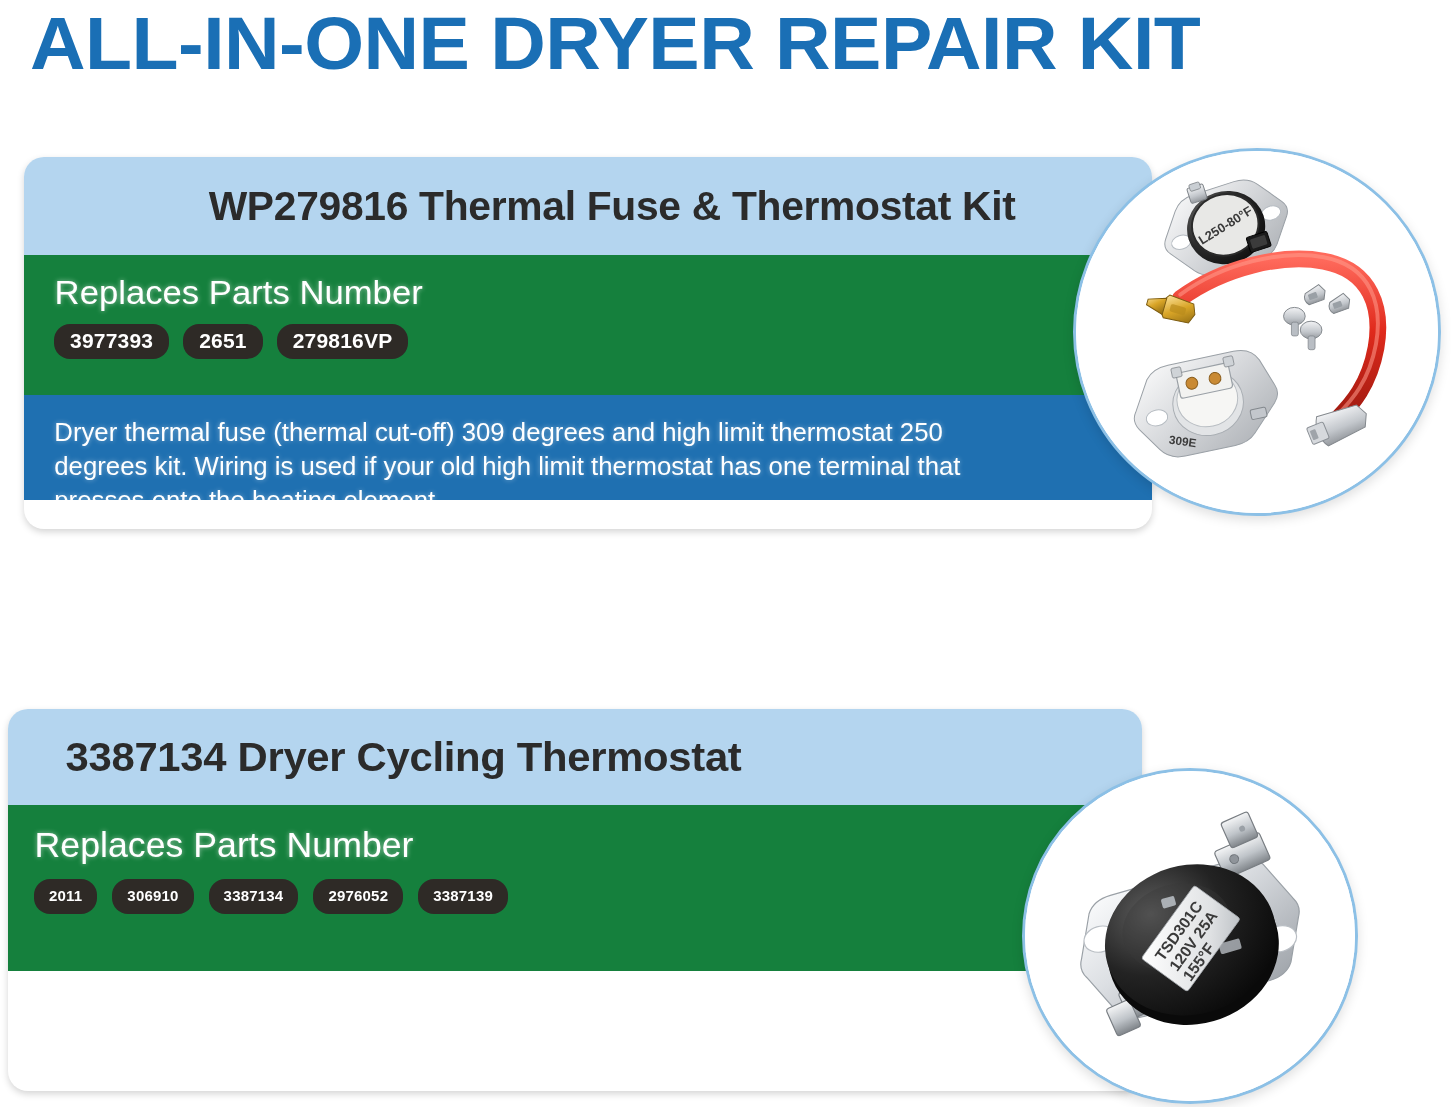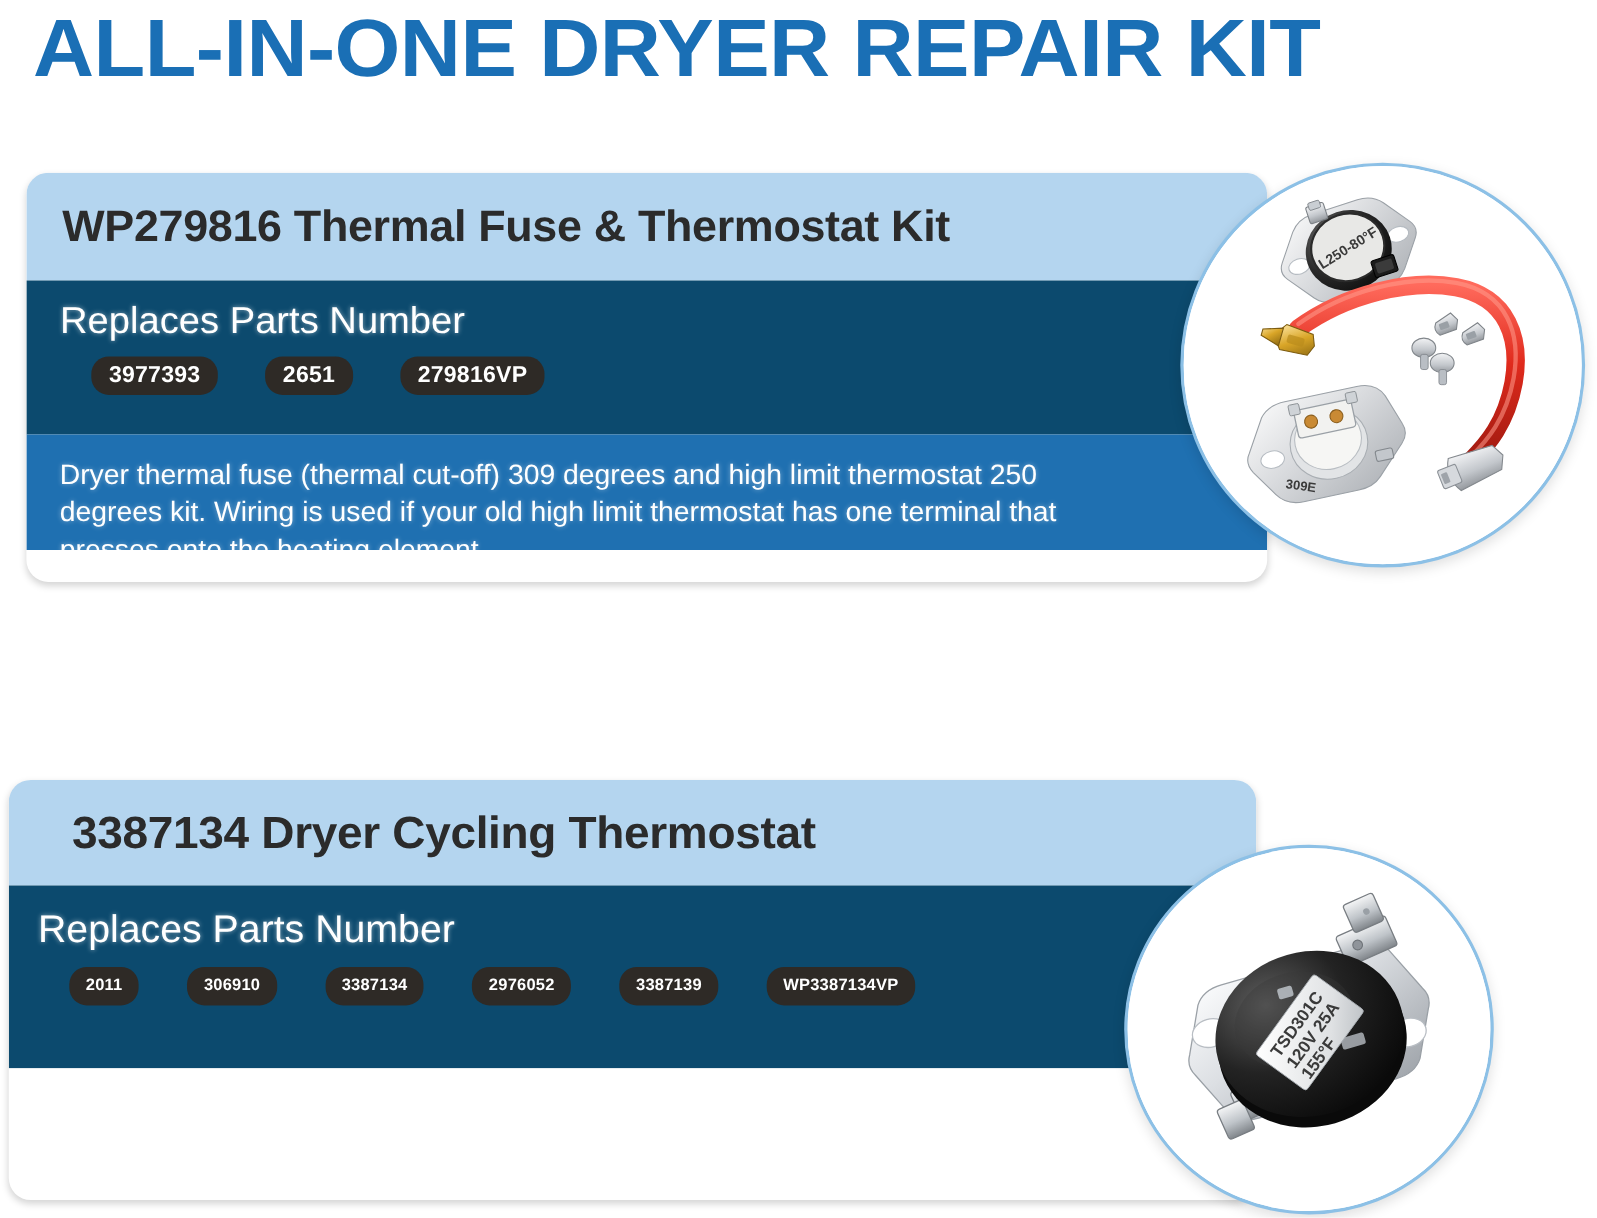--- a/index.html
+++ b/index.html
@@ -37,29 +37,29 @@
   #card-1 { left: 24px; top: 157px; width: 1128px; height: 372px; }
   #card-2 { left: 8px;  top: 709px; width: 1134px; height: 382px; }
 
   .band-head {
     background: #b4d5ef;
     width: 100%;
     display: flex;
     align-items: center;
   }
   .band-mid {
-    background: #0c4a6e;
+    background: #15803d;
     width: 100%;
   }
   .band-foot {
     background: #1f70b1;
     width: 100%;
   }
 
-  #card-1 .band-head { height: 98px; }
+  #card-1 .band-head { height: 98px; justify-content: center; }
   #card-1 .band-mid  { height: 140px; }
   #card-1 .band-foot { height: 105px; }
 
   #card-2 .band-head { height: 96px; padding-left: 29px; }
   #card-2 .band-mid  { height: 166px; }
   #card-2 .band-foot { height: 120px; }
 
   .card-title {
     color: #2b2b2b;
     font-size: 40px;
@@ -97,21 +97,20 @@
   .badge {
     background: #2e2a26;
     color: #ffffff;
     font-size: 21px;
     font-weight: 700;
     letter-spacing: 0.2px;
     border-radius: 16px;
     padding: 5px 16px 6px 16px;
     white-space: nowrap;
     line-height: 24px;
-    margin-left: 29px;
   }
   #card-2 .badge { font-size: 15px; padding: 5px 15px 6px 15px; }
 
   .desc {
     color: #ffffff;
     font-size: 25.5px;
     line-height: 34px;
     padding: 20px 0 0 30px;
     max-width: 960px;
     text-shadow: 0 0 5px rgba(255,255,255,0.45);
@@ -278,21 +277,20 @@
     </div>
 
     <div class="band-mid">
       <div class="replaces-label">Replaces Parts Number</div>
       <div class="badge-row">
         <span class="badge">2011</span>
         <span class="badge">306910</span>
         <span class="badge">3387134</span>
         <span class="badge">2976052</span>
         <span class="badge">3387139</span>
-        <span class="badge">WP3387134VP</span>
       </div>
     </div>
 
   </div>
 
   <div class="photo-circle" id="photo-2">
     <svg viewBox="0 0 336 336" xmlns="http://www.w3.org/2000/svg">
       <defs>
         <linearGradient id="brkt" x1="0.1" y1="0" x2="0.9" y2="1">
           <stop offset="0%" stop-color="#fafbfc"></stop>

